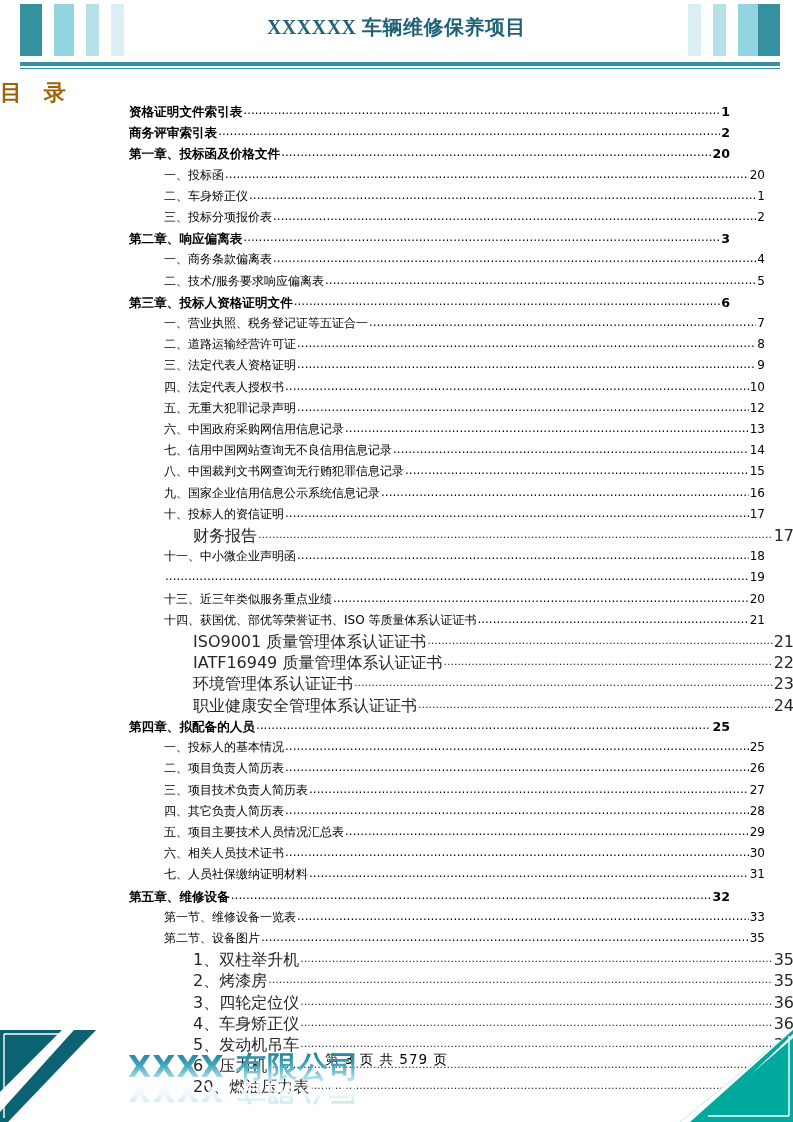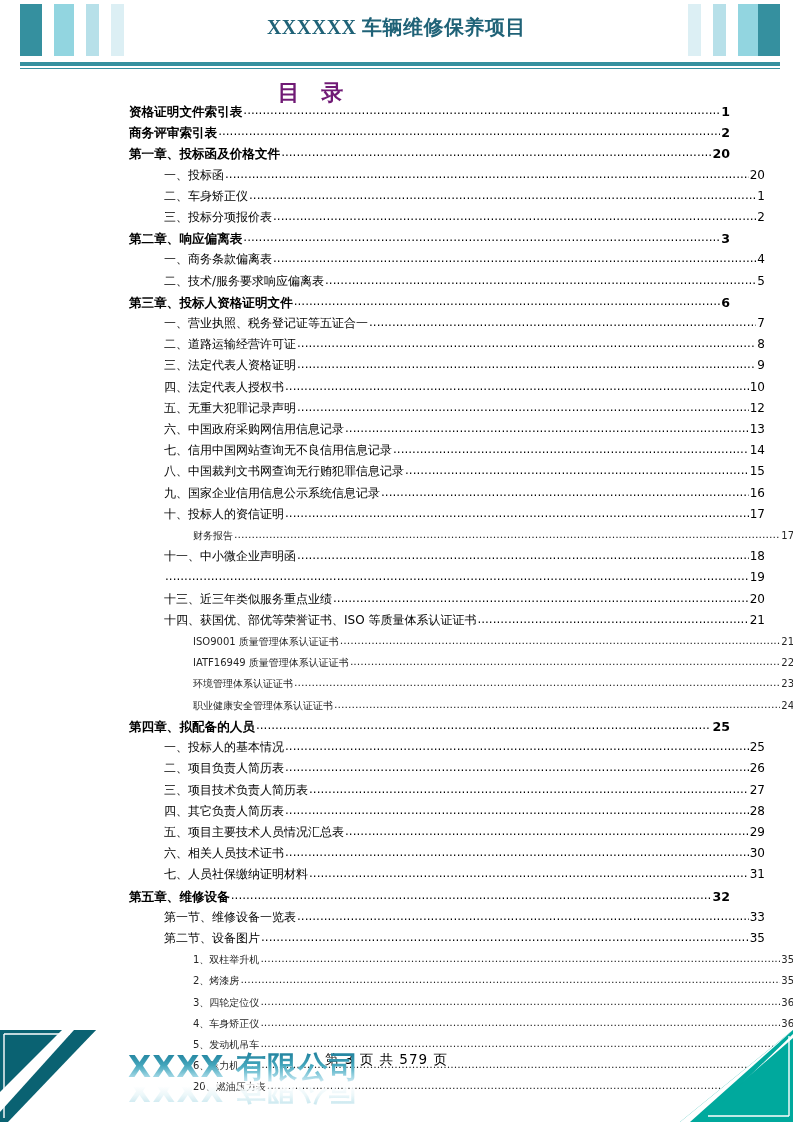--- a/index.html
+++ b/index.html
@@ -29,22 +29,22 @@
     background:#35909f;
   }
   #hdr-rule2{
     position:absolute;left:20px;right:13px;top:68px;height:1px;
     background:#35909f;
   }
 
   
   #toc-title{
     position:absolute;left:0;top:78px;width:628px;
-    text-align:center;
-    font-size:22px;font-weight:bold;color:#701a75;
+    text-align:left;
+    font-size:22px;font-weight:bold;color:#a16207;
     letter-spacing:7px;
     font-family:"DejaVu Sans","Liberation Sans",sans-serif;
   }
 
   
   #toc{
     position:absolute;left:129px;top:101px;width:601px;
   }
   .toc-row{
     display:flex;align-items:flex-end;
@@ -64,21 +64,21 @@
     position:relative;top:-1px;
   }
   .toc-row .pg{flex:0 0 auto;font-size:12.4px;text-align:right;}
 
   
   .lvl1{padding-left:0px;}
   .lvl1 .lbl,.lvl1 .pg{font-weight:bold;font-size:12.6px;}
   .lvl2{padding-left:35px;}
   .lvl2 .lbl,.lvl2 .pg{font-weight:normal;font-size:12px;}
   .lvl3{padding-left:64px;}
-  .lvl3 .lbl,.lvl3 .pg{font-weight:normal;font-size:10px;color:#262626;}
+  .lvl3 .lbl,.lvl3 .pg{font-weight:normal;font-size:16px;color:#262626;}
   .lvl3 .dots{font-size:11px;color:#262626;}
 
   
   #footer{position:absolute;left:0;bottom:0;width:793px;height:92px;}
   #page-indicator{
     position:absolute;left:0;top:8px;width:773px;text-align:center;
     font-size:13.5px;font-weight:normal;color:#000;letter-spacing:1px;
     font-family:"DejaVu Sans","Liberation Sans",sans-serif;
     margin-top:13px;
   }

